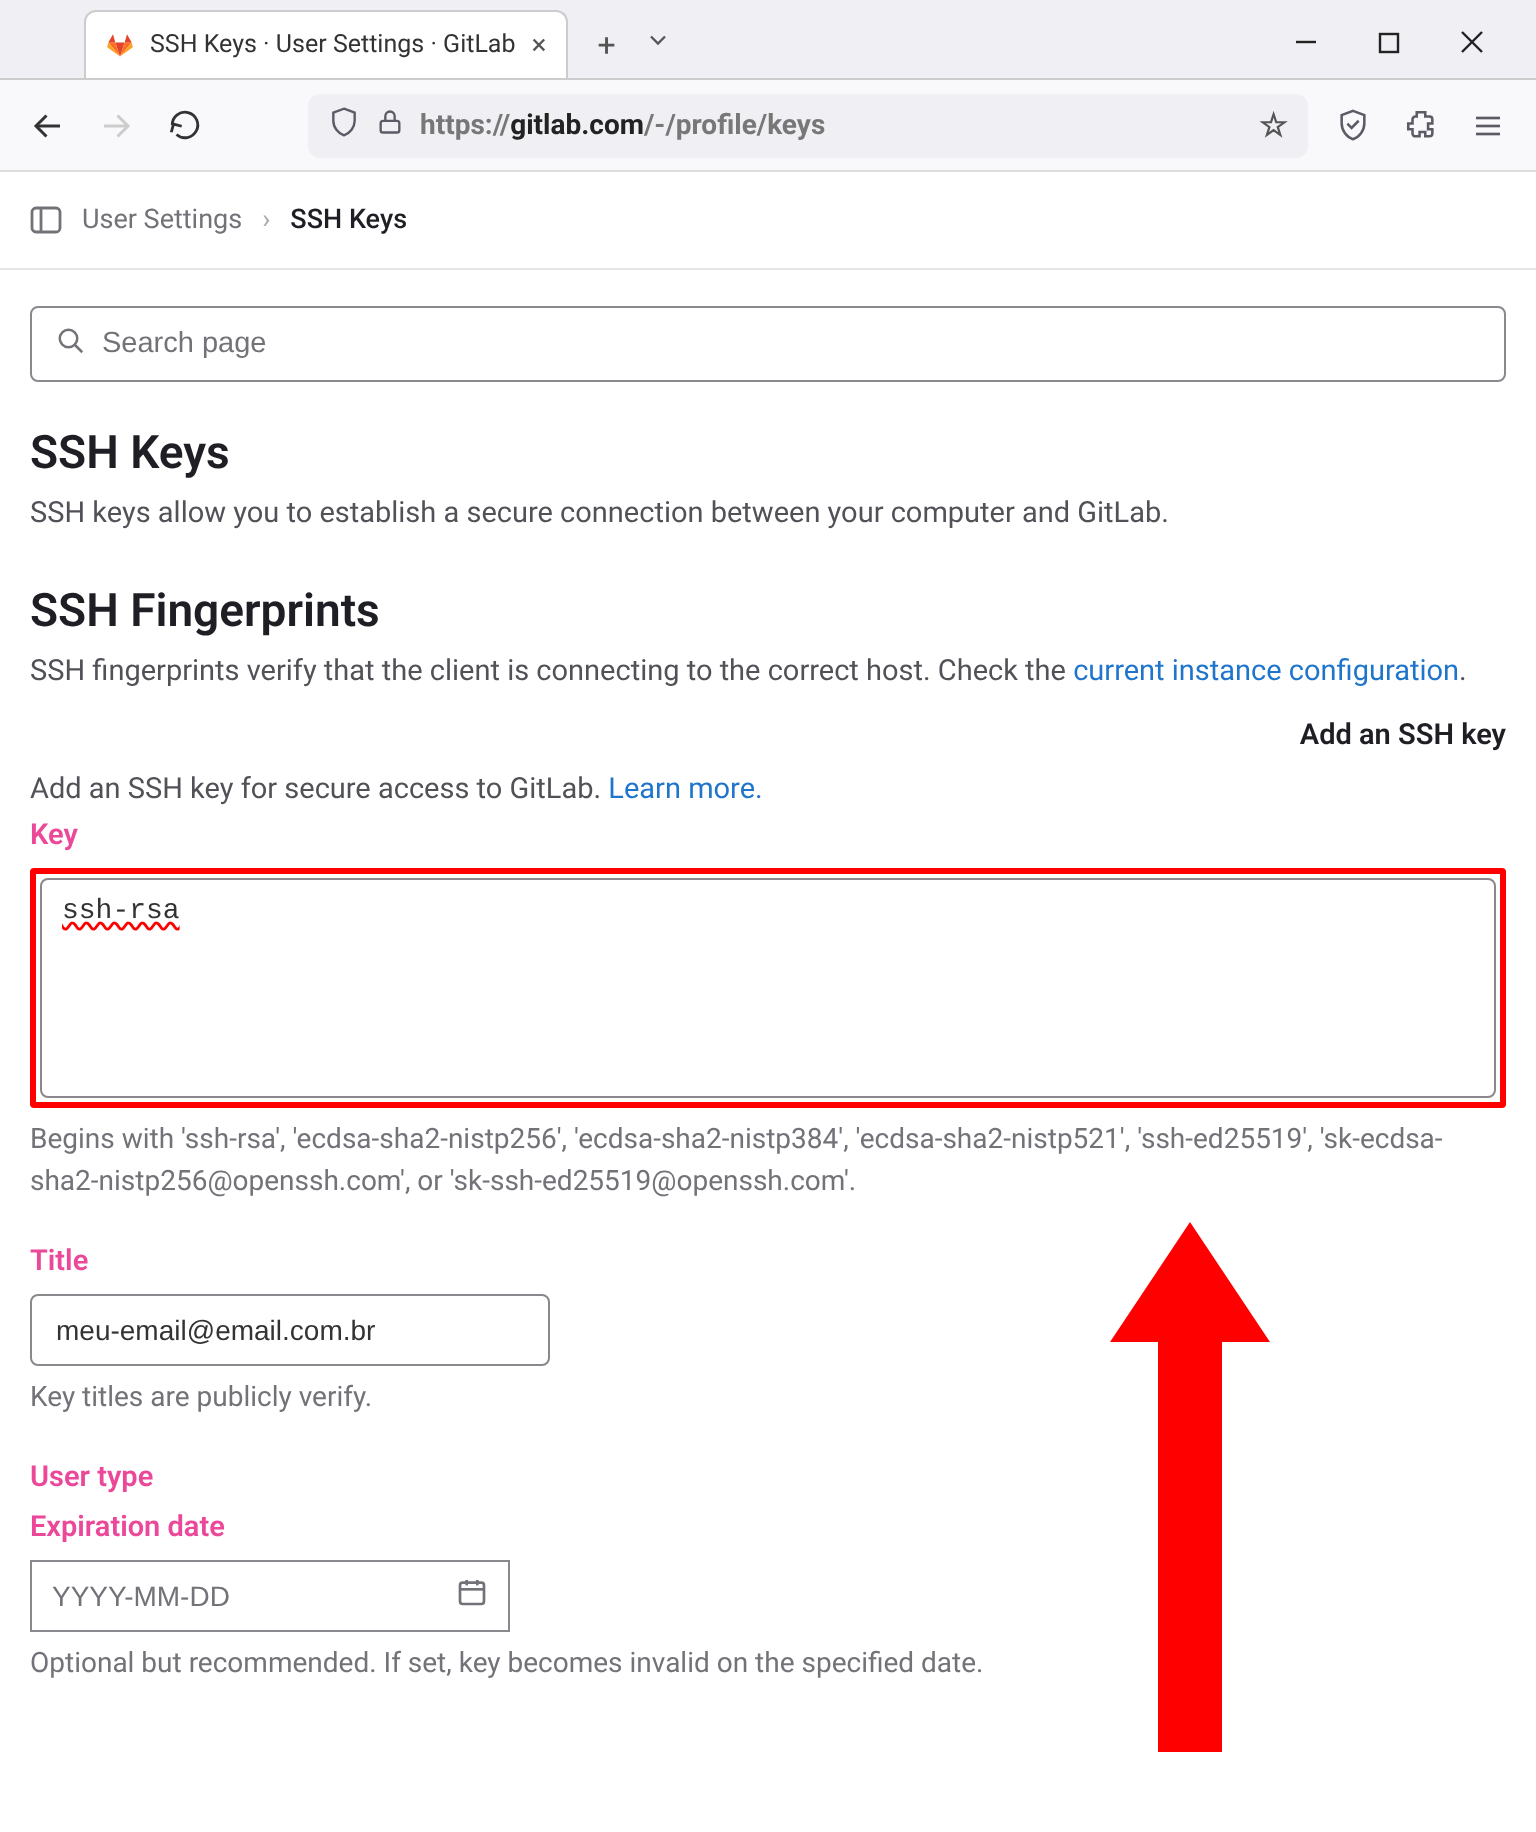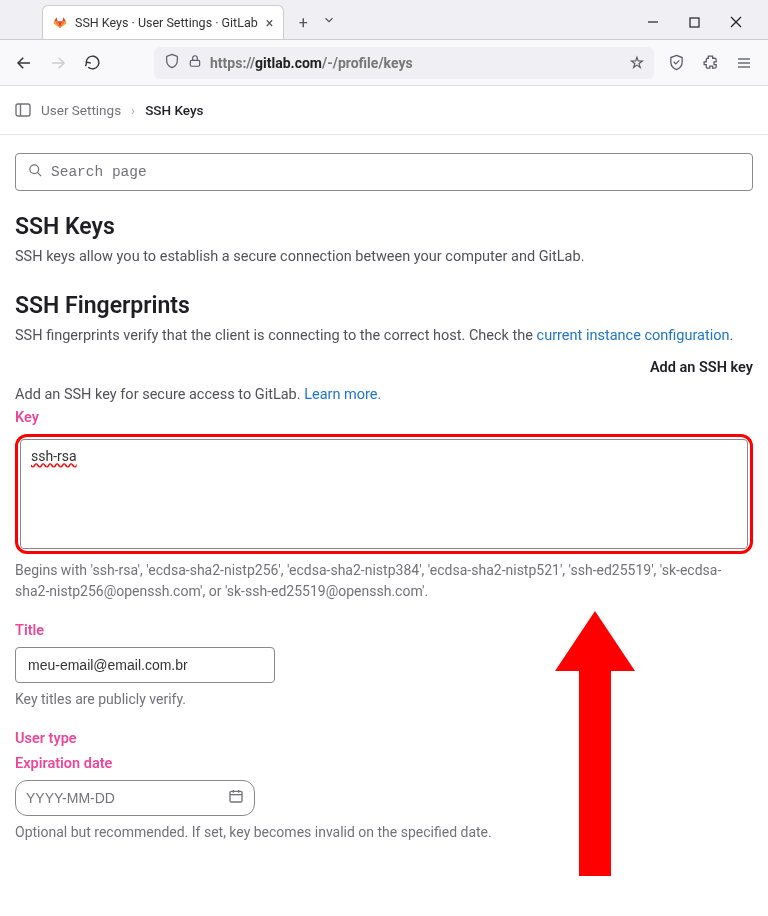--- a/index.html
+++ b/index.html
@@ -126,21 +126,20 @@
       color: #737278;
       margin-bottom: 22px;
     }
     .search-box input {
       border: none;
       outline: none;
       flex: 1;
       font-size: 14.5px;
       color: #333;
       background: transparent;
-      font-family: Liberation Mono, monospace;
     }
     .search-box input::placeholder { color: #737278; }
 
     h1.section-title {
       font-size: 23px;
       font-weight: 600;
       color: #1f1e24;
       margin-bottom: 6px;
     }
     p.desc {
@@ -161,23 +160,24 @@
       font-size: 14.5px;
       font-weight: 600;
       color: #1f1e24;
       margin-top: 12px;
       margin-bottom: 8px;
       text-align: right;
     }
 
     .key-area-wrap {
       border: 3px solid #ff0000;
-      border-radius: 12px;
+      border-radius: 2px;
       padding: 2px;
       margin-bottom: 6px;
+      font-family: Liberation Mono, monospace;
     }
     .key-textarea {
       width: 100%;
       height: 110px;
       border: 1px solid #89888d;
       border-radius: 4px;
       padding: 8px 10px;
       font-size: 14px;
       font-family: inherit;
       resize: vertical;
@@ -207,21 +207,21 @@
       align-items: center;
       justify-content: space-between;
       margin-bottom: 24px;
       cursor: pointer;
     }
     .date-wrap {
       display: flex;
       align-items: center;
       width: 240px;
       border: 1px solid #89888d;
-      border-radius: 12px;
+      border-radius: 0;
       height: 36px;
       padding: 0 10px;
       margin-bottom: 6px;
       color: #737278;
     }
     .date-wrap input {
       border: none;
       outline: none;
       flex: 1;
       font-size: 14px;

